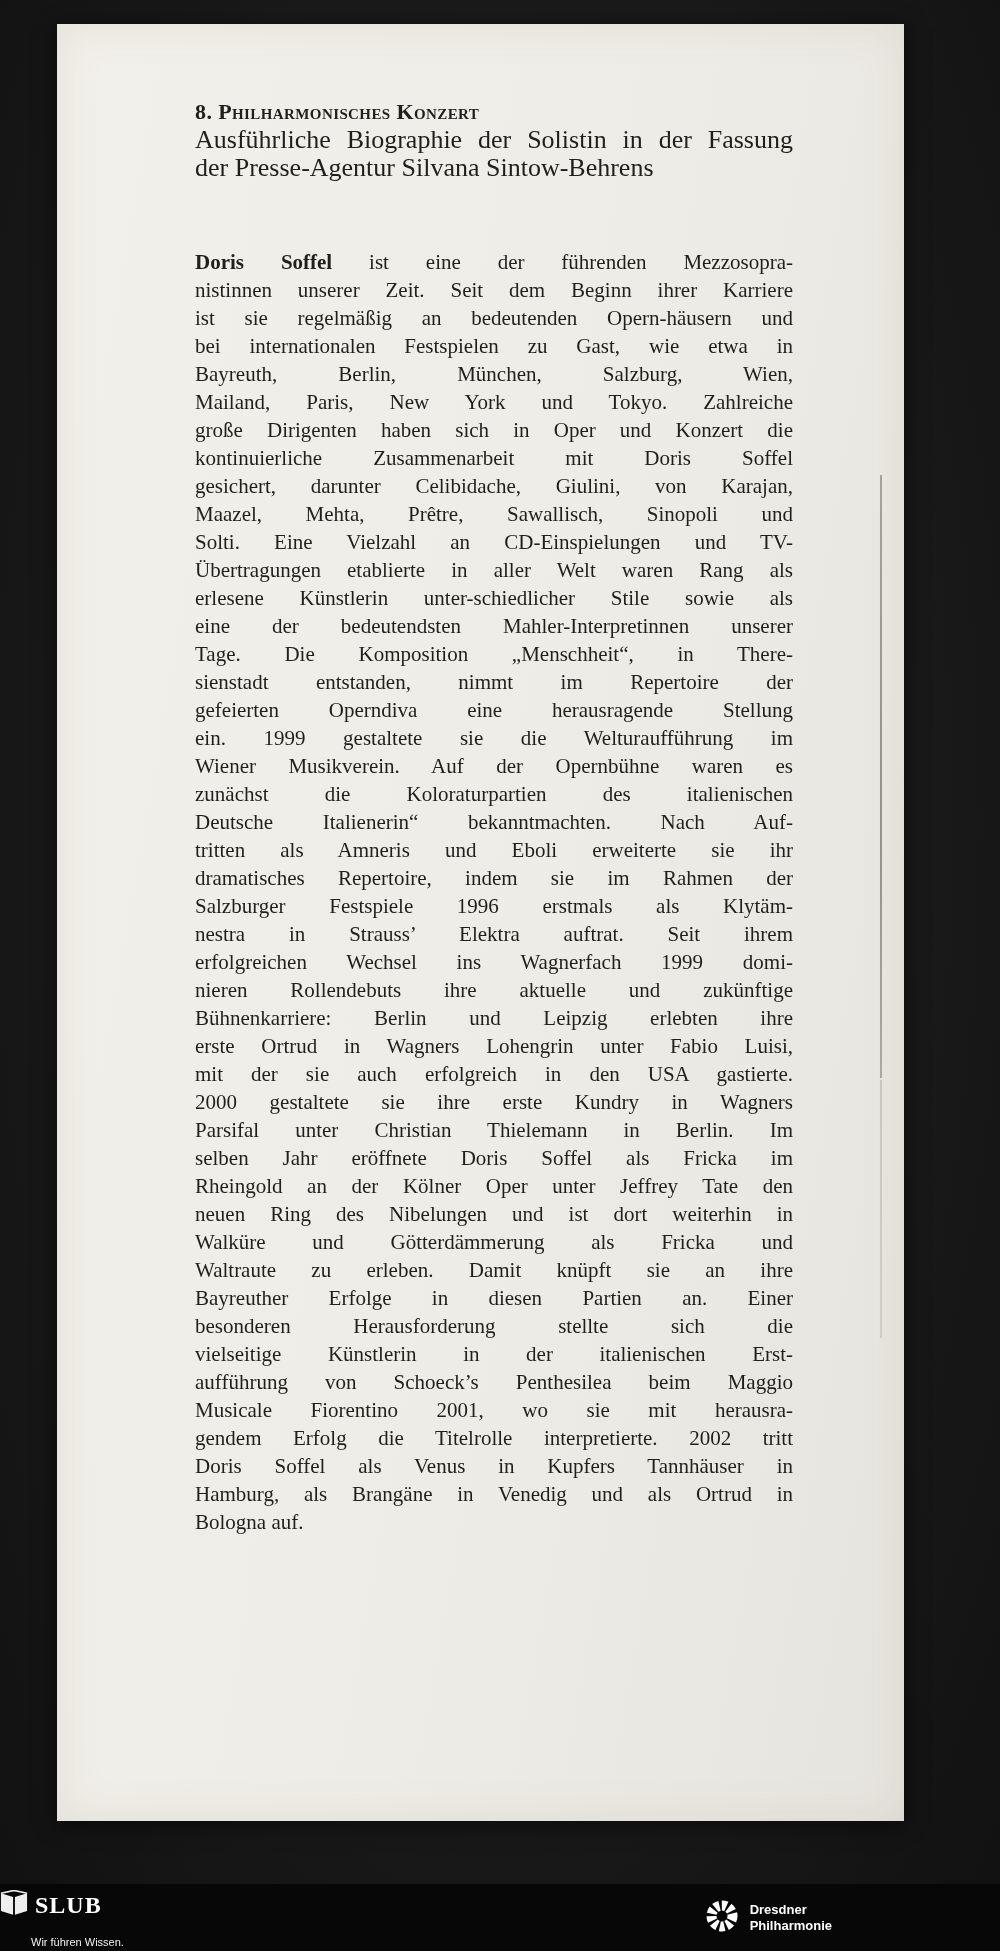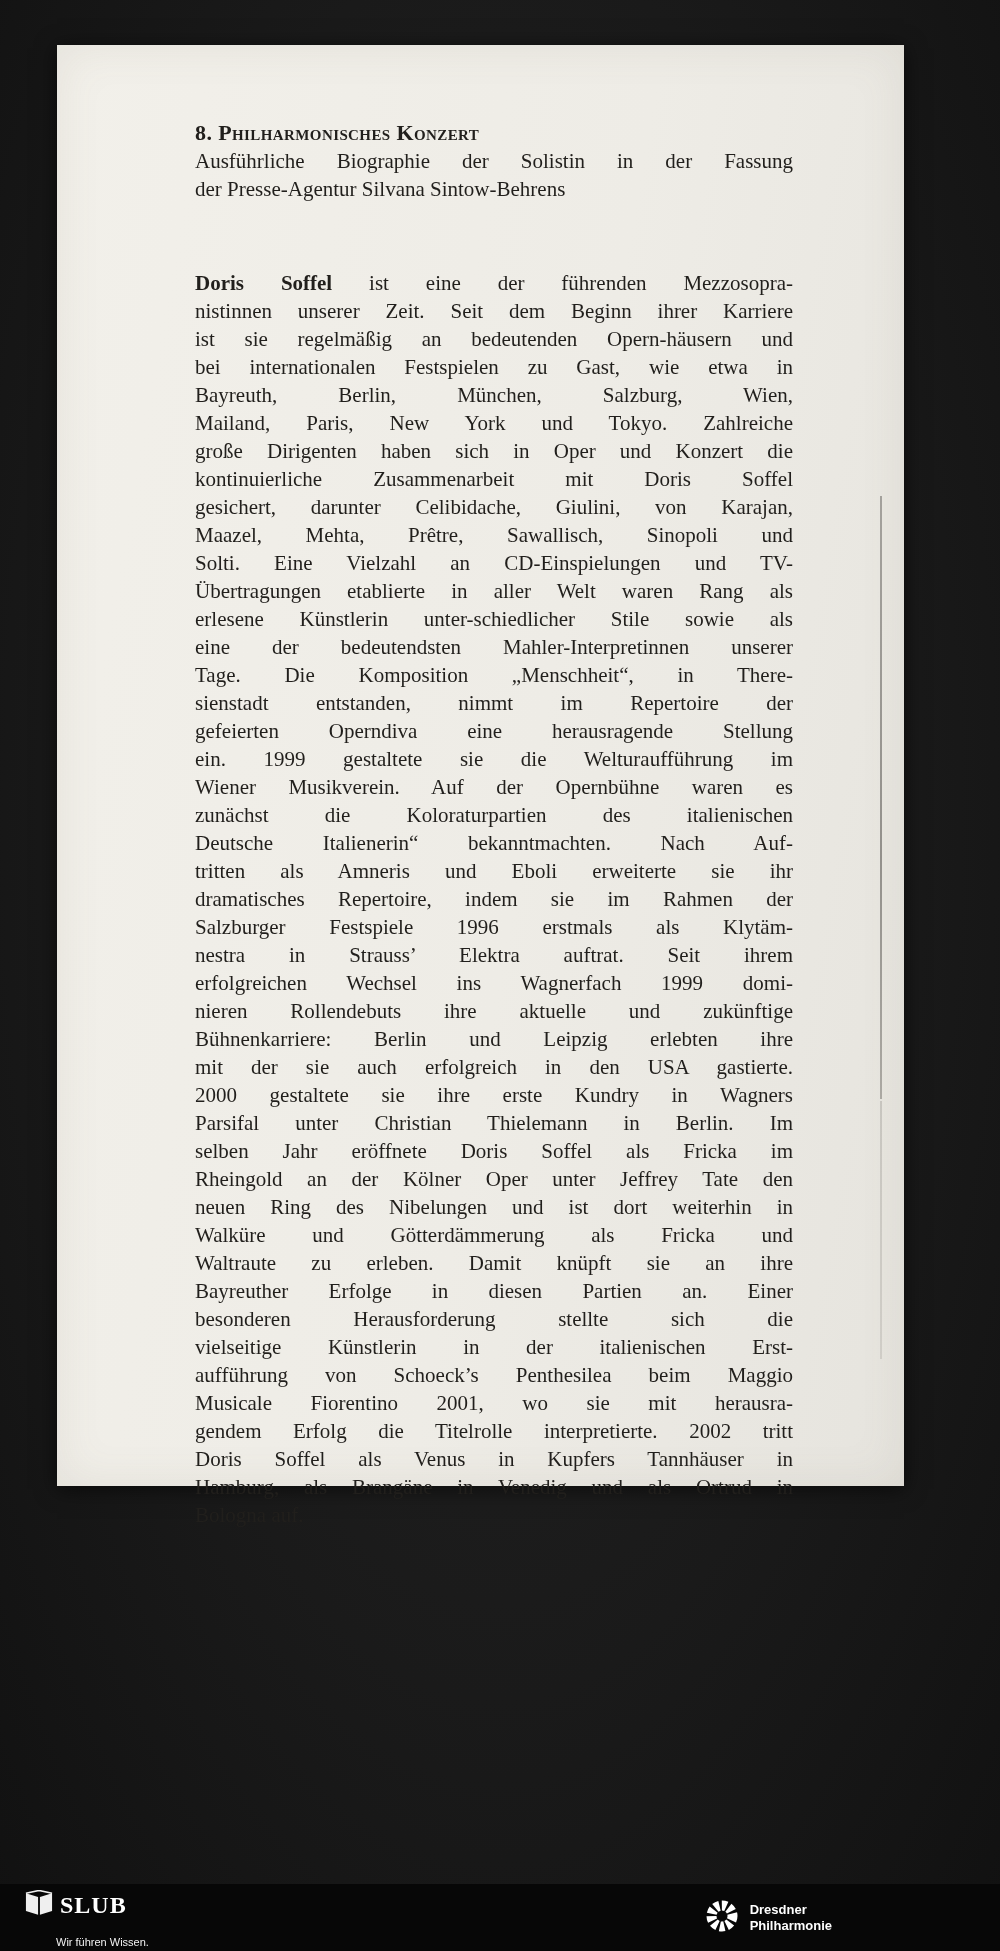--- a/index.html
+++ b/index.html
@@ -10,38 +10,38 @@
     font-family: "Liberation Serif", serif;
     overflow: hidden;
   }
   .stage {
     position: absolute; inset: 0;
     background: radial-gradient(ellipse at 50% 42%, #232323 0%, #1a1a1a 55%, #111111 100%);
   }
   
   .paper {
     position: absolute;
-    left: 57px; top: 45px;
-    width: 847px; height: 1441px;
+    left: 57px; top: 24px;
+    width: 847px; height: 1797px;
     background: linear-gradient(100deg, #f2f0ea 0%, #eeece6 55%, #e6e4de 100%);
     box-shadow: 0 3px 20px rgba(0,0,0,0.6), inset 0 0 46px rgba(115,105,90,0.10);
   }
   .text-block {
     position: absolute;
     left: 138px; top: 74px;
     width: 598px;
     color: #211f1c;
   }
   .doc-title {
     font-size: 22px; line-height: 28px;
     font-weight: bold;
     font-variant: small-caps;
     letter-spacing: 0.4px;
   }
-  .doc-sub { font-size: 21px; line-height: 28px; }
+  .doc-sub { font-size: 26px; line-height: 28px; }
   .doc-sub.justify { text-align: justify; text-align-last: justify; }
   .doc-body { margin-top: 66px; font-size: 21px; line-height: 28px; }
   .line, .first-line {
     text-align: justify;
     text-align-last: justify;
     hyphens: none;
   }
   .lines > div:last-child { text-align-last: left; }
   .bold { font-weight: bold; }
   
@@ -59,21 +59,21 @@
   }
   
   .footer {
     position: absolute; left: 0; bottom: 0;
     width: 1000px; height: 67px;
     background: #070707;
     color: #ffffff;
     display: flex; align-items: center; justify-content: space-between;
     font-family: "Liberation Sans", sans-serif;
   }
-  .footer-left { padding-left: 25px; padding-top: 2px; }
+  .footer-left { padding-left: 0; padding-top: 2px; }
   .slub-row { display: flex; align-items: center; gap: 7px; }
   .slub-name {
     font-family: "Liberation Serif", serif;
     font-size: 24px; font-weight: bold; letter-spacing: 1px;
     line-height: 26px;
   }
   .slub-tagline { font-size: 11px; margin-left: 31px; margin-top: 16px; color: #f2f2f2; }
   .footer-right { display: flex; align-items: center; gap: 10px; margin-right: 168px; justify-content: flex-end; }
   .ph-text { font-size: 13px; font-weight: bold; line-height: 16px; }
 </style>
@@ -114,20 +114,21 @@
             <div class="line">Wiener Musikverein. Auf der Opernbühne waren es</div>
             <div class="line">zunächst die Koloraturpartien des italienischen</div>
             <div class="line">Deutsche Italienerin“ bekanntmachten. Nach Auf-</div>
             <div class="line">tritten als Amneris und Eboli erweiterte sie ihr</div>
             <div class="line">dramatisches Repertoire, indem sie im Rahmen der</div>
             <div class="line">Salzburger Festspiele 1996 erstmals als Klytäm-</div>
             <div class="line">nestra in Strauss’ Elektra auftrat. Seit ihrem</div>
             <div class="line">erfolgreichen Wechsel ins Wagnerfach 1999 domi-</div>
             <div class="line">nieren Rollendebuts ihre aktuelle und zukünftige</div>
             <div class="line">Bühnenkarriere: Berlin und Leipzig erlebten ihre</div>
+            <div class="line">erste Ortrud in Wagners Lohengrin unter Fabio Luisi,</div>
             <div class="line">mit der sie auch erfolgreich in den USA gastierte.</div>
             <div class="line">2000 gestaltete sie ihre erste Kundry in Wagners</div>
             <div class="line">Parsifal unter Christian Thielemann in Berlin. Im</div>
             <div class="line">selben Jahr eröffnete Doris Soffel als Fricka im</div>
             <div class="line">Rheingold an der Kölner Oper unter Jeffrey Tate den</div>
             <div class="line">neuen Ring des Nibelungen und ist dort weiterhin in</div>
             <div class="line">Walküre und Götterdämmerung als Fricka und</div>
             <div class="line">Waltraute zu erleben. Damit knüpft sie an ihre</div>
             <div class="line">Bayreuther Erfolge in diesen Partien an. Einer</div>
             <div class="line">besonderen Herausforderung stellte sich die</div>

